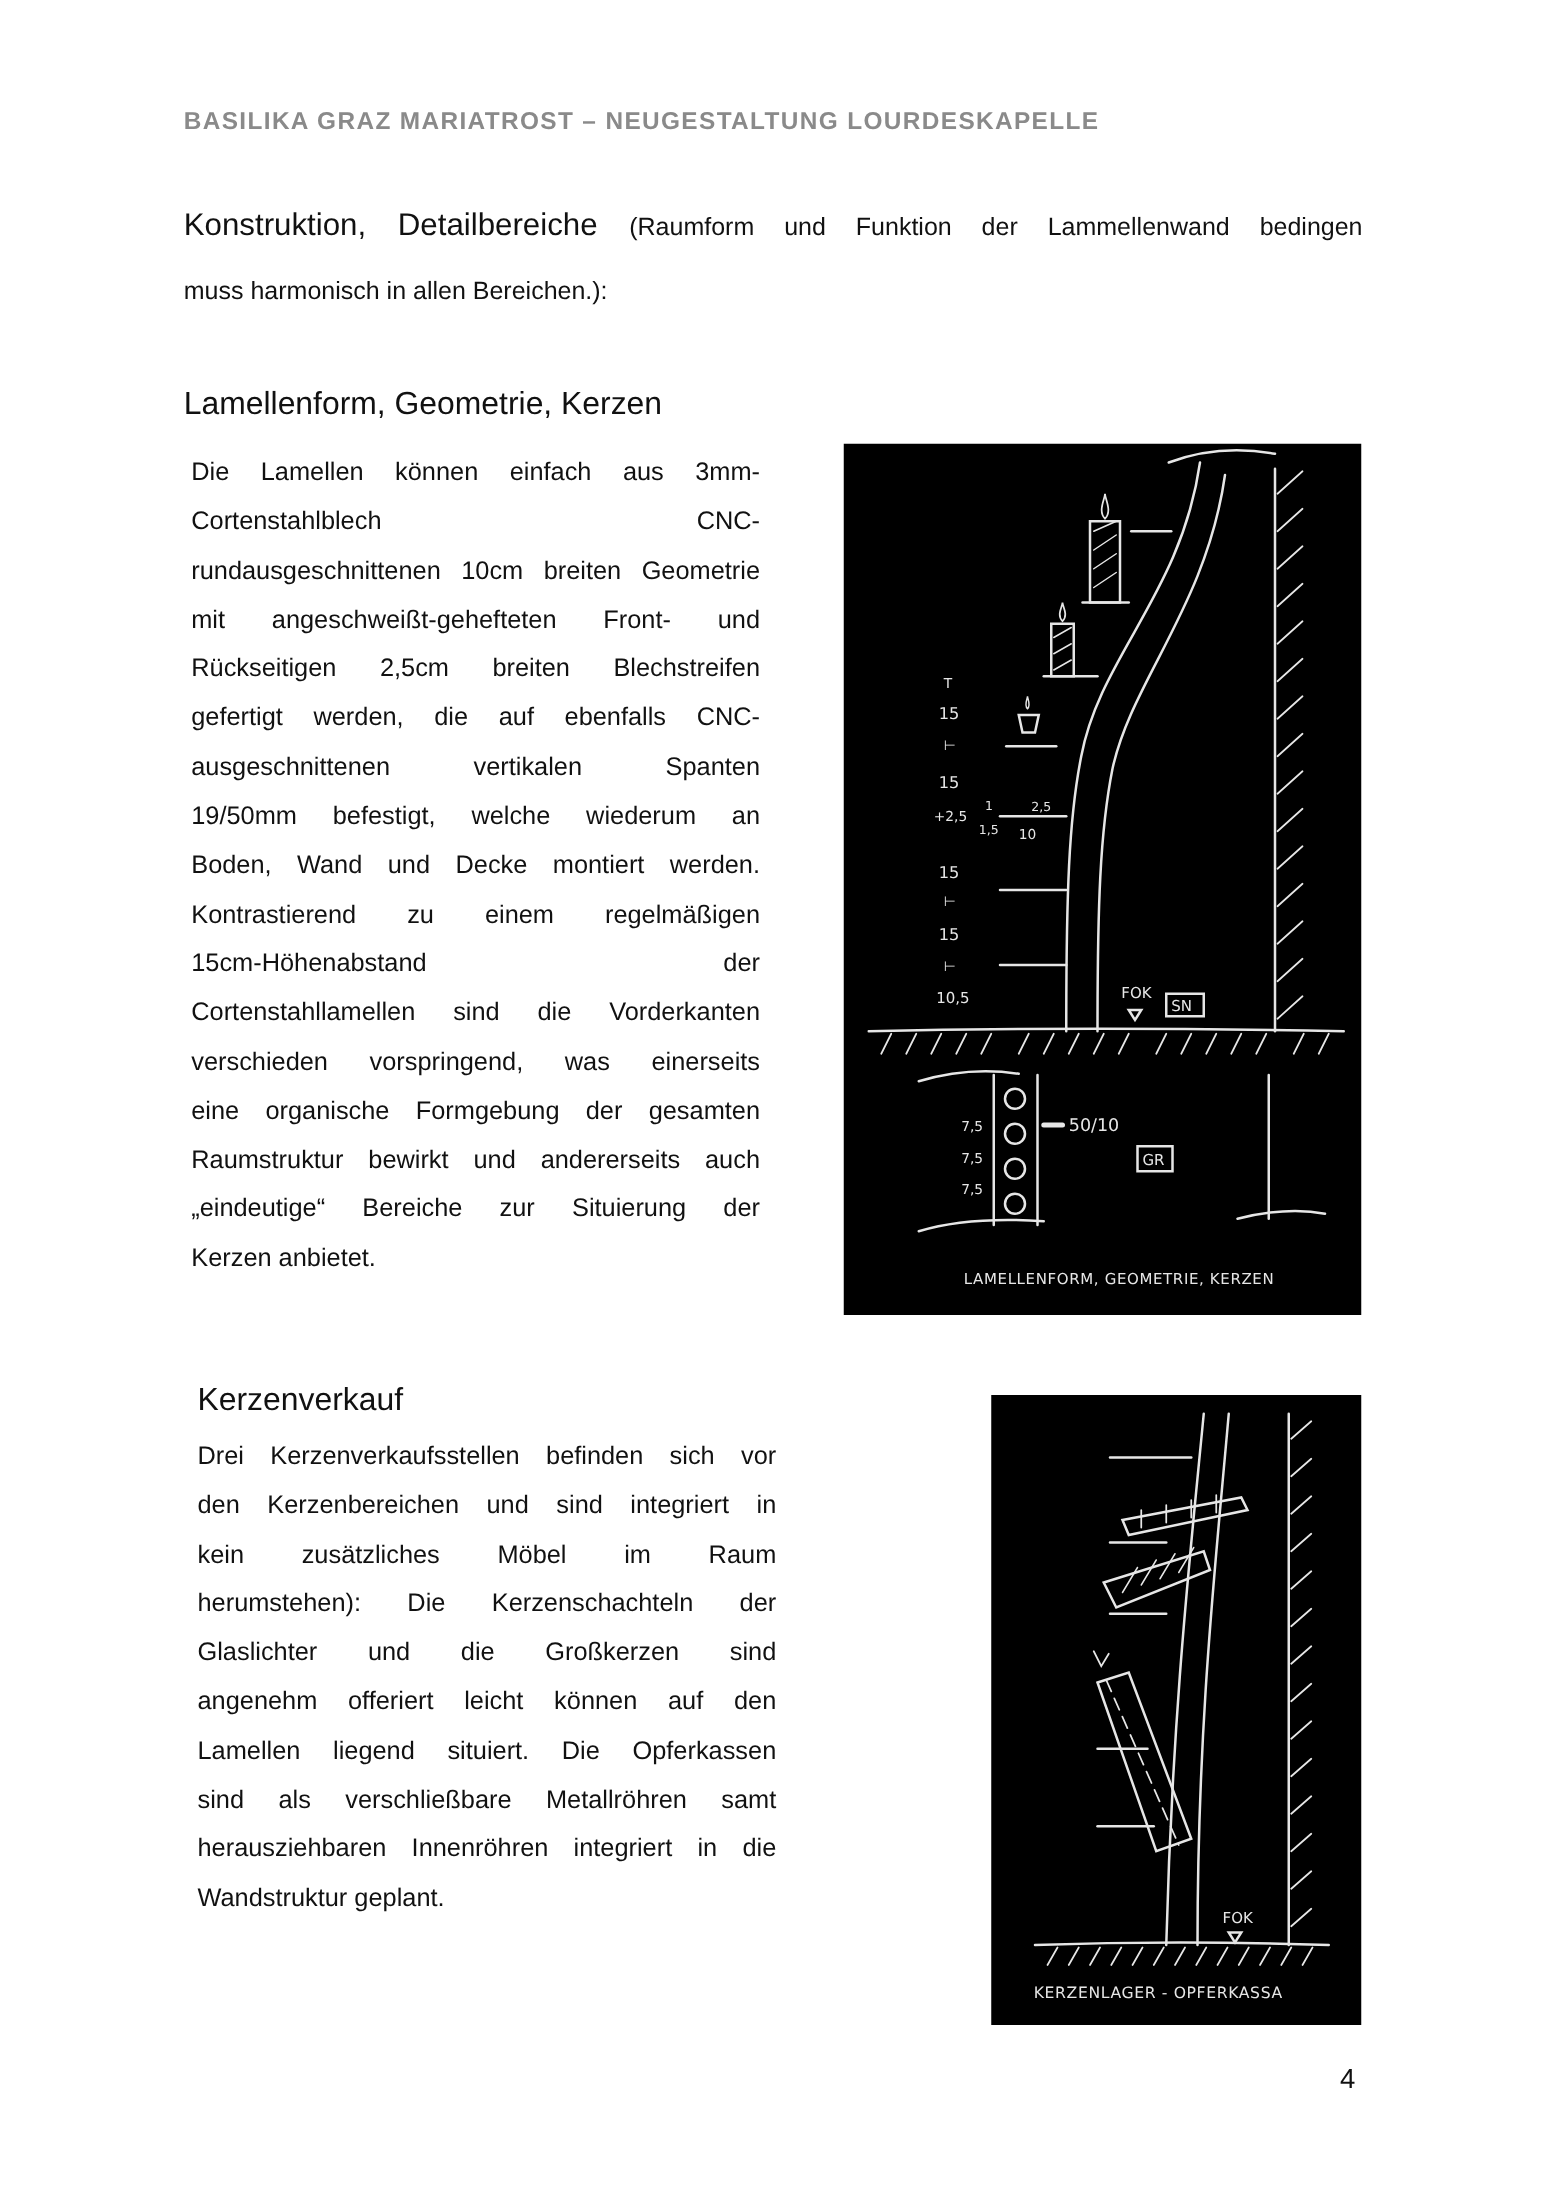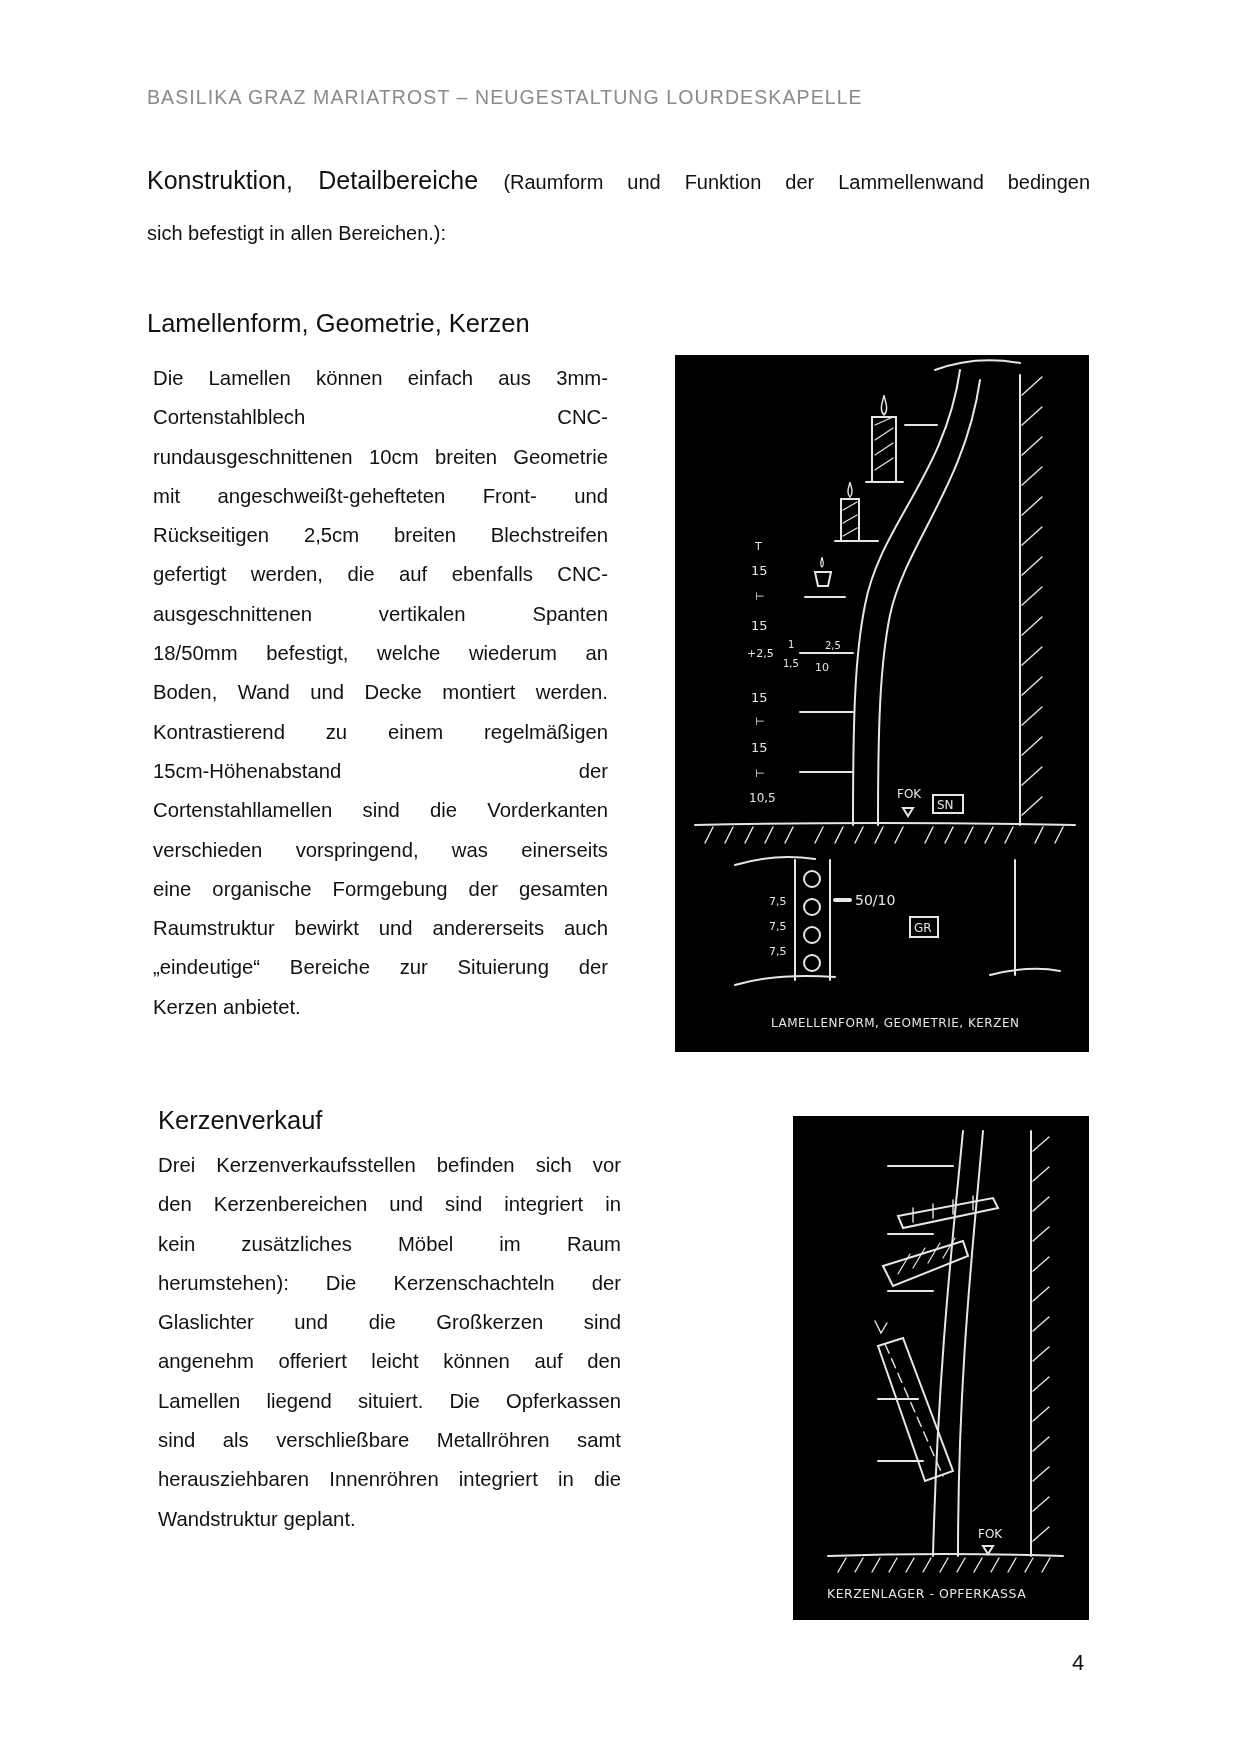--- a/index.html
+++ b/index.html
@@ -1,19 +1,19 @@
 <!DOCTYPE html>
 <html><head>
 <meta charset="utf-8">
 <style>
   html, body { margin: 0; padding: 0; background: #ffffff; }
   body { width: 1241px; height: 1754px; position: relative; overflow: hidden;
          font-family: "Liberation Sans", sans-serif; color: #111; }
   .abs { position: absolute; }
-  .header { left: 147px; top: 86px; width: 943px; font-weight: normal; font-size: 19.5px;
+  .header { left: 147px; top: 86px; width: 943px; font-weight: bold; font-size: 19.5px;
             color: #8a8a8a; letter-spacing: 1.1px; white-space: nowrap; }
   .title-line { left: 147px; top: 166px; width: 943px; font-size: 25px; text-align: justify;
                 text-align-last: justify; white-space: nowrap; }
   .title-line .sub { font-size: 20px; }
   .title-line2 { left: 147px; top: 222px; font-size: 20px; }
   .h2 { font-size: 25.5px; }
   .body-text { font-size: 20.3px; line-height: 39.3px; text-align: justify; }
   .body-text .line { display: block; text-align: justify; text-align-last: justify; height: 39.3px; white-space: nowrap; }
   .body-text .line.last { text-align-last: left; }
   .body-text .big { font-size: 25px; }
@@ -24,32 +24,32 @@
 </style>
 </head>
 <body>
 
 <div class="abs header">BASILIKA GRAZ MARIATROST  –  NEUGESTALTUNG LOURDESKAPELLE</div>
 
 <div class="abs title-line">
   <span>Konstruktion, Detailbereiche</span>
   <span class="sub">(Raumform und Funktion der Lammellenwand bedingen</span>
 </div>
-<div class="abs title-line2">sich befestigt in allen Bereichen.):</div>
+<div class="abs title-line2">muss harmonisch in allen Bereichen.):</div>
 
 <div class="abs h2" style="left:147px; top:309px;">Lamellenform, Geometrie, Kerzen</div>
 <div class="abs body-text" id="s1text" style="left:153px; top:359px; width:455px;">
     <span class="line">Die Lamellen können einfach aus 3mm-</span>
     <span class="line">Cortenstahlblech CNC-</span>
     <span class="line">rundausgeschnittenen 10cm breiten Geometrie</span>
     <span class="line">mit angeschweißt-gehefteten Front- und</span>
     <span class="line">Rückseitigen 2,5cm breiten Blechstreifen</span>
     <span class="line">gefertigt werden, die auf ebenfalls CNC-</span>
     <span class="line">ausgeschnittenen vertikalen Spanten</span>
-    <span class="line">18/50mm befestigt, welche wiederum an</span>
+    <span class="line">19/50mm befestigt, welche wiederum an</span>
     <span class="line">Boden, Wand und Decke montiert werden.</span>
     <span class="line">Kontrastierend zu einem regelmäßigen</span>
     <span class="line">15cm-Höhenabstand der</span>
     <span class="line">Cortenstahllamellen sind die Vorderkanten</span>
     <span class="line">verschieden vorspringend, was einerseits</span>
     <span class="line">eine organische Formgebung der gesamten</span>
     <span class="line">Raumstruktur bewirkt und andererseits auch</span>
     <span class="line">„eindeutige“ Bereiche zur Situierung der</span>
     <span class="line last">Kerzen anbietet.</span>
   </div>

